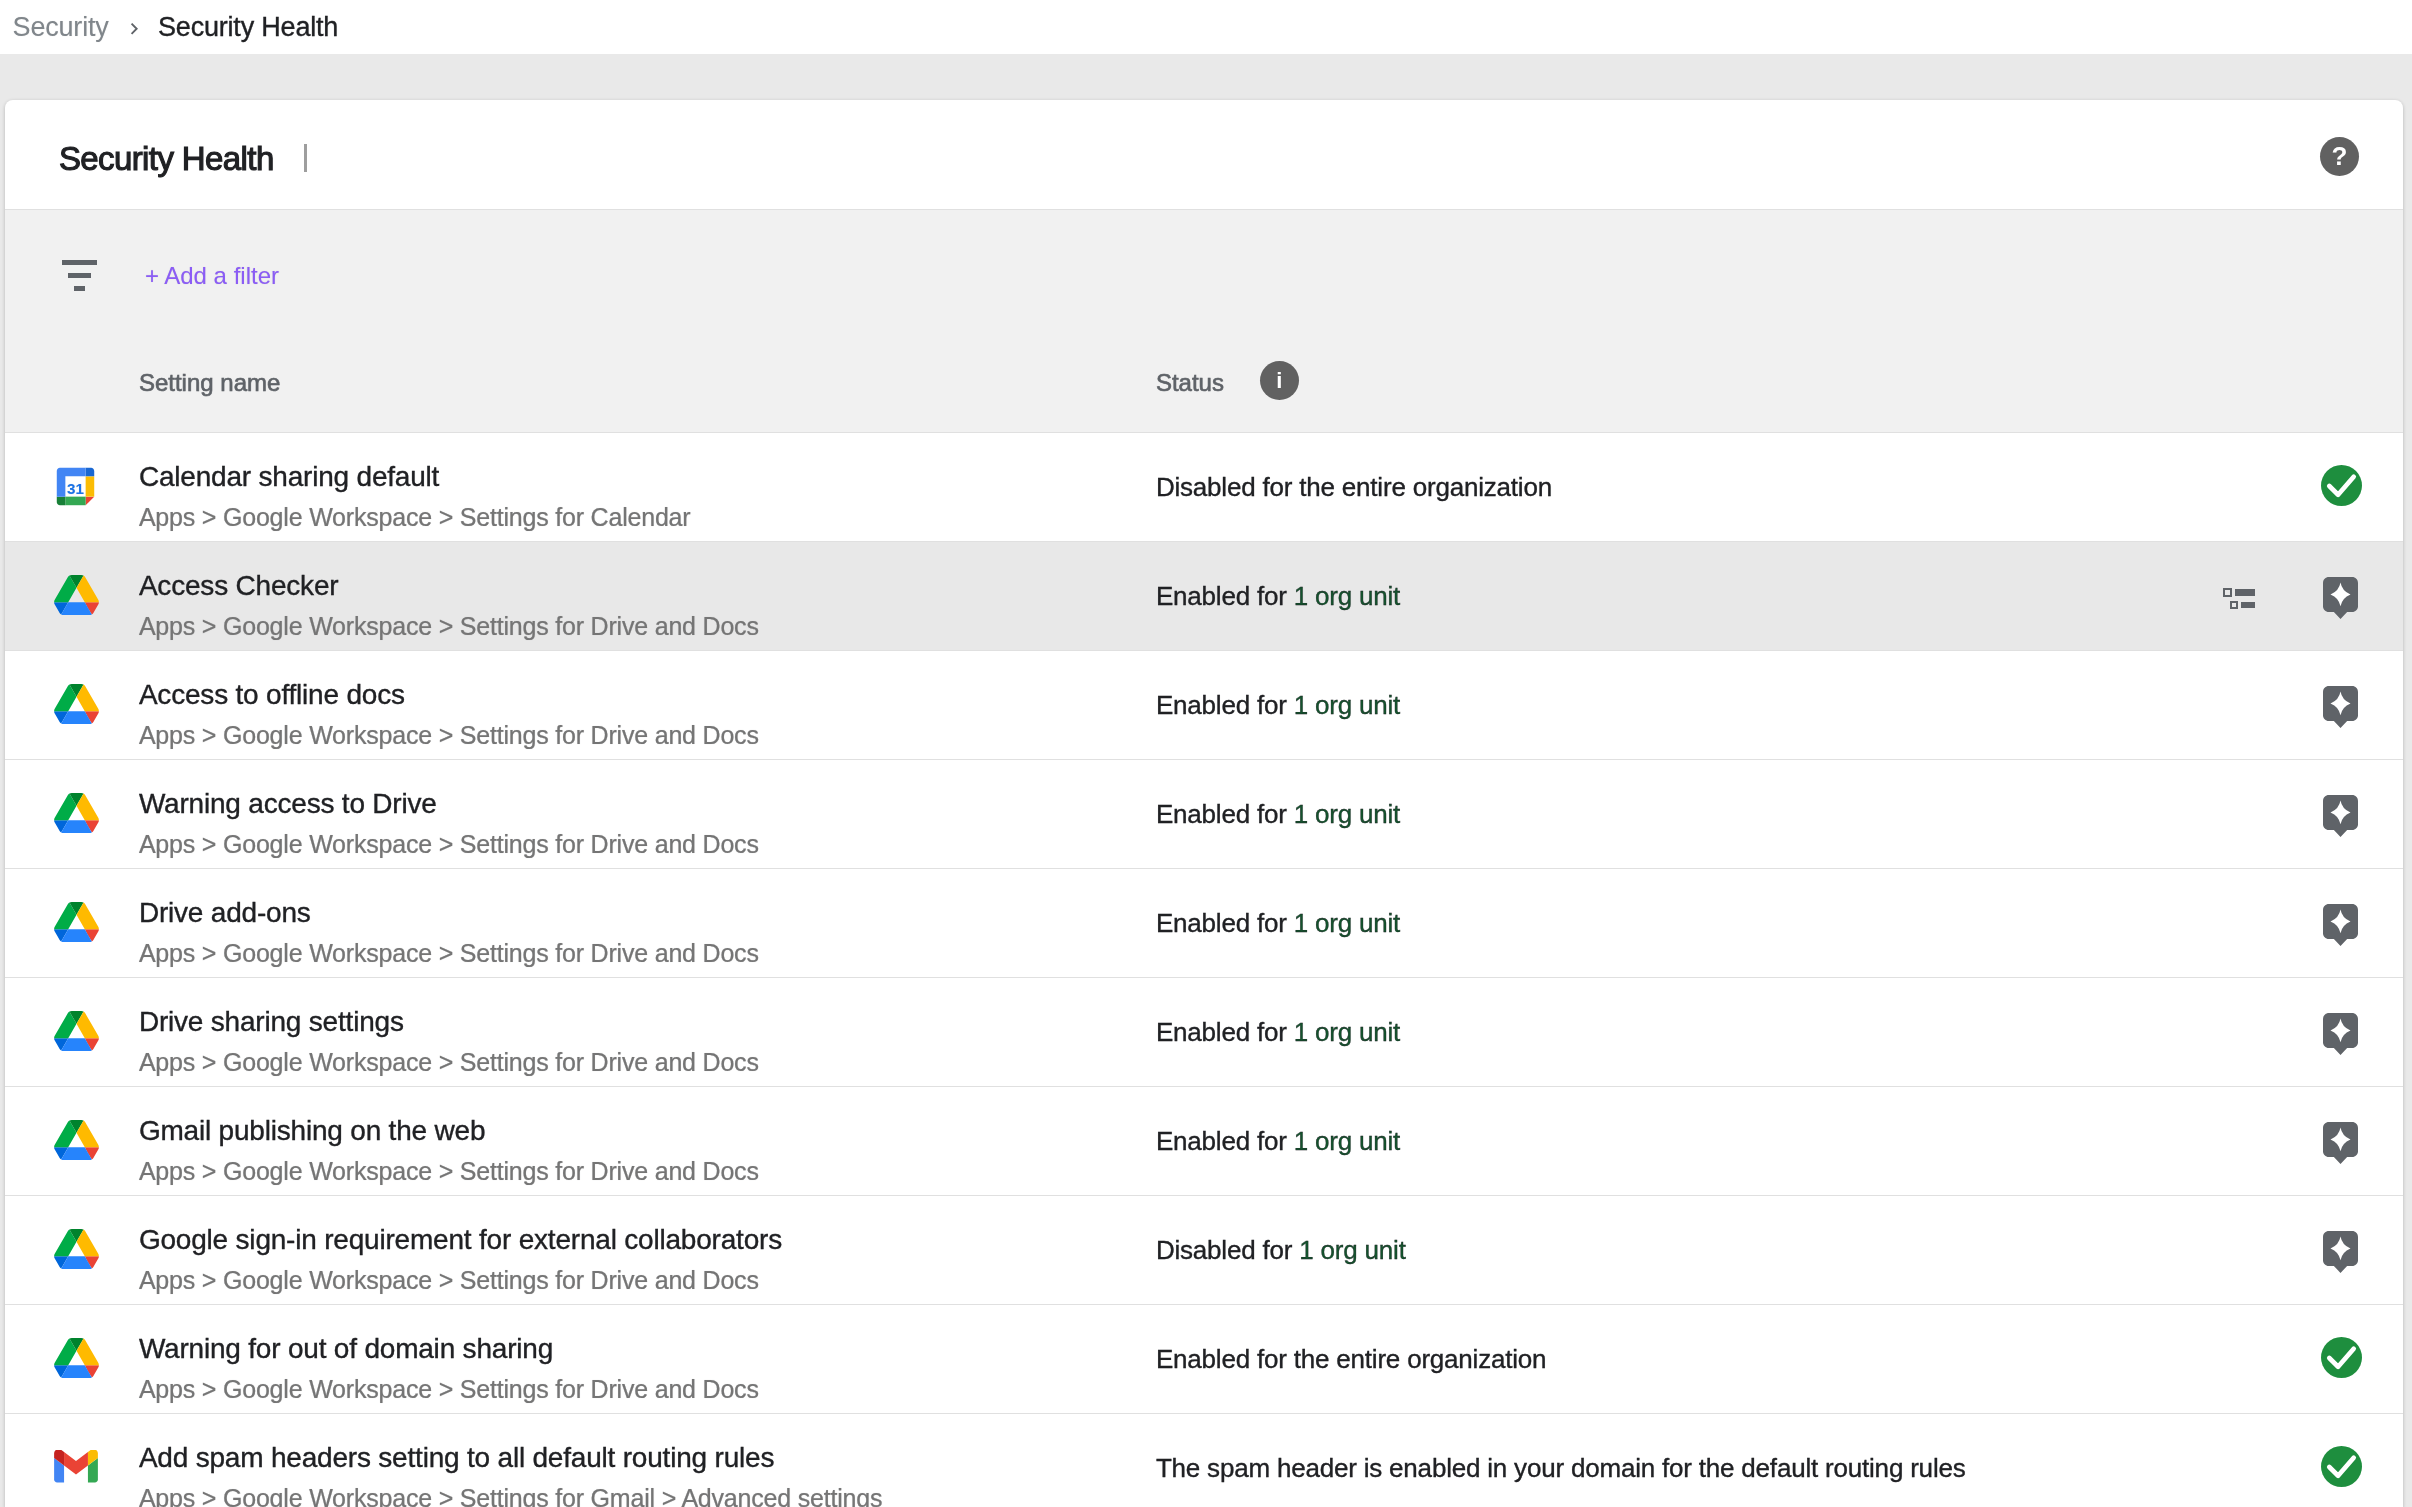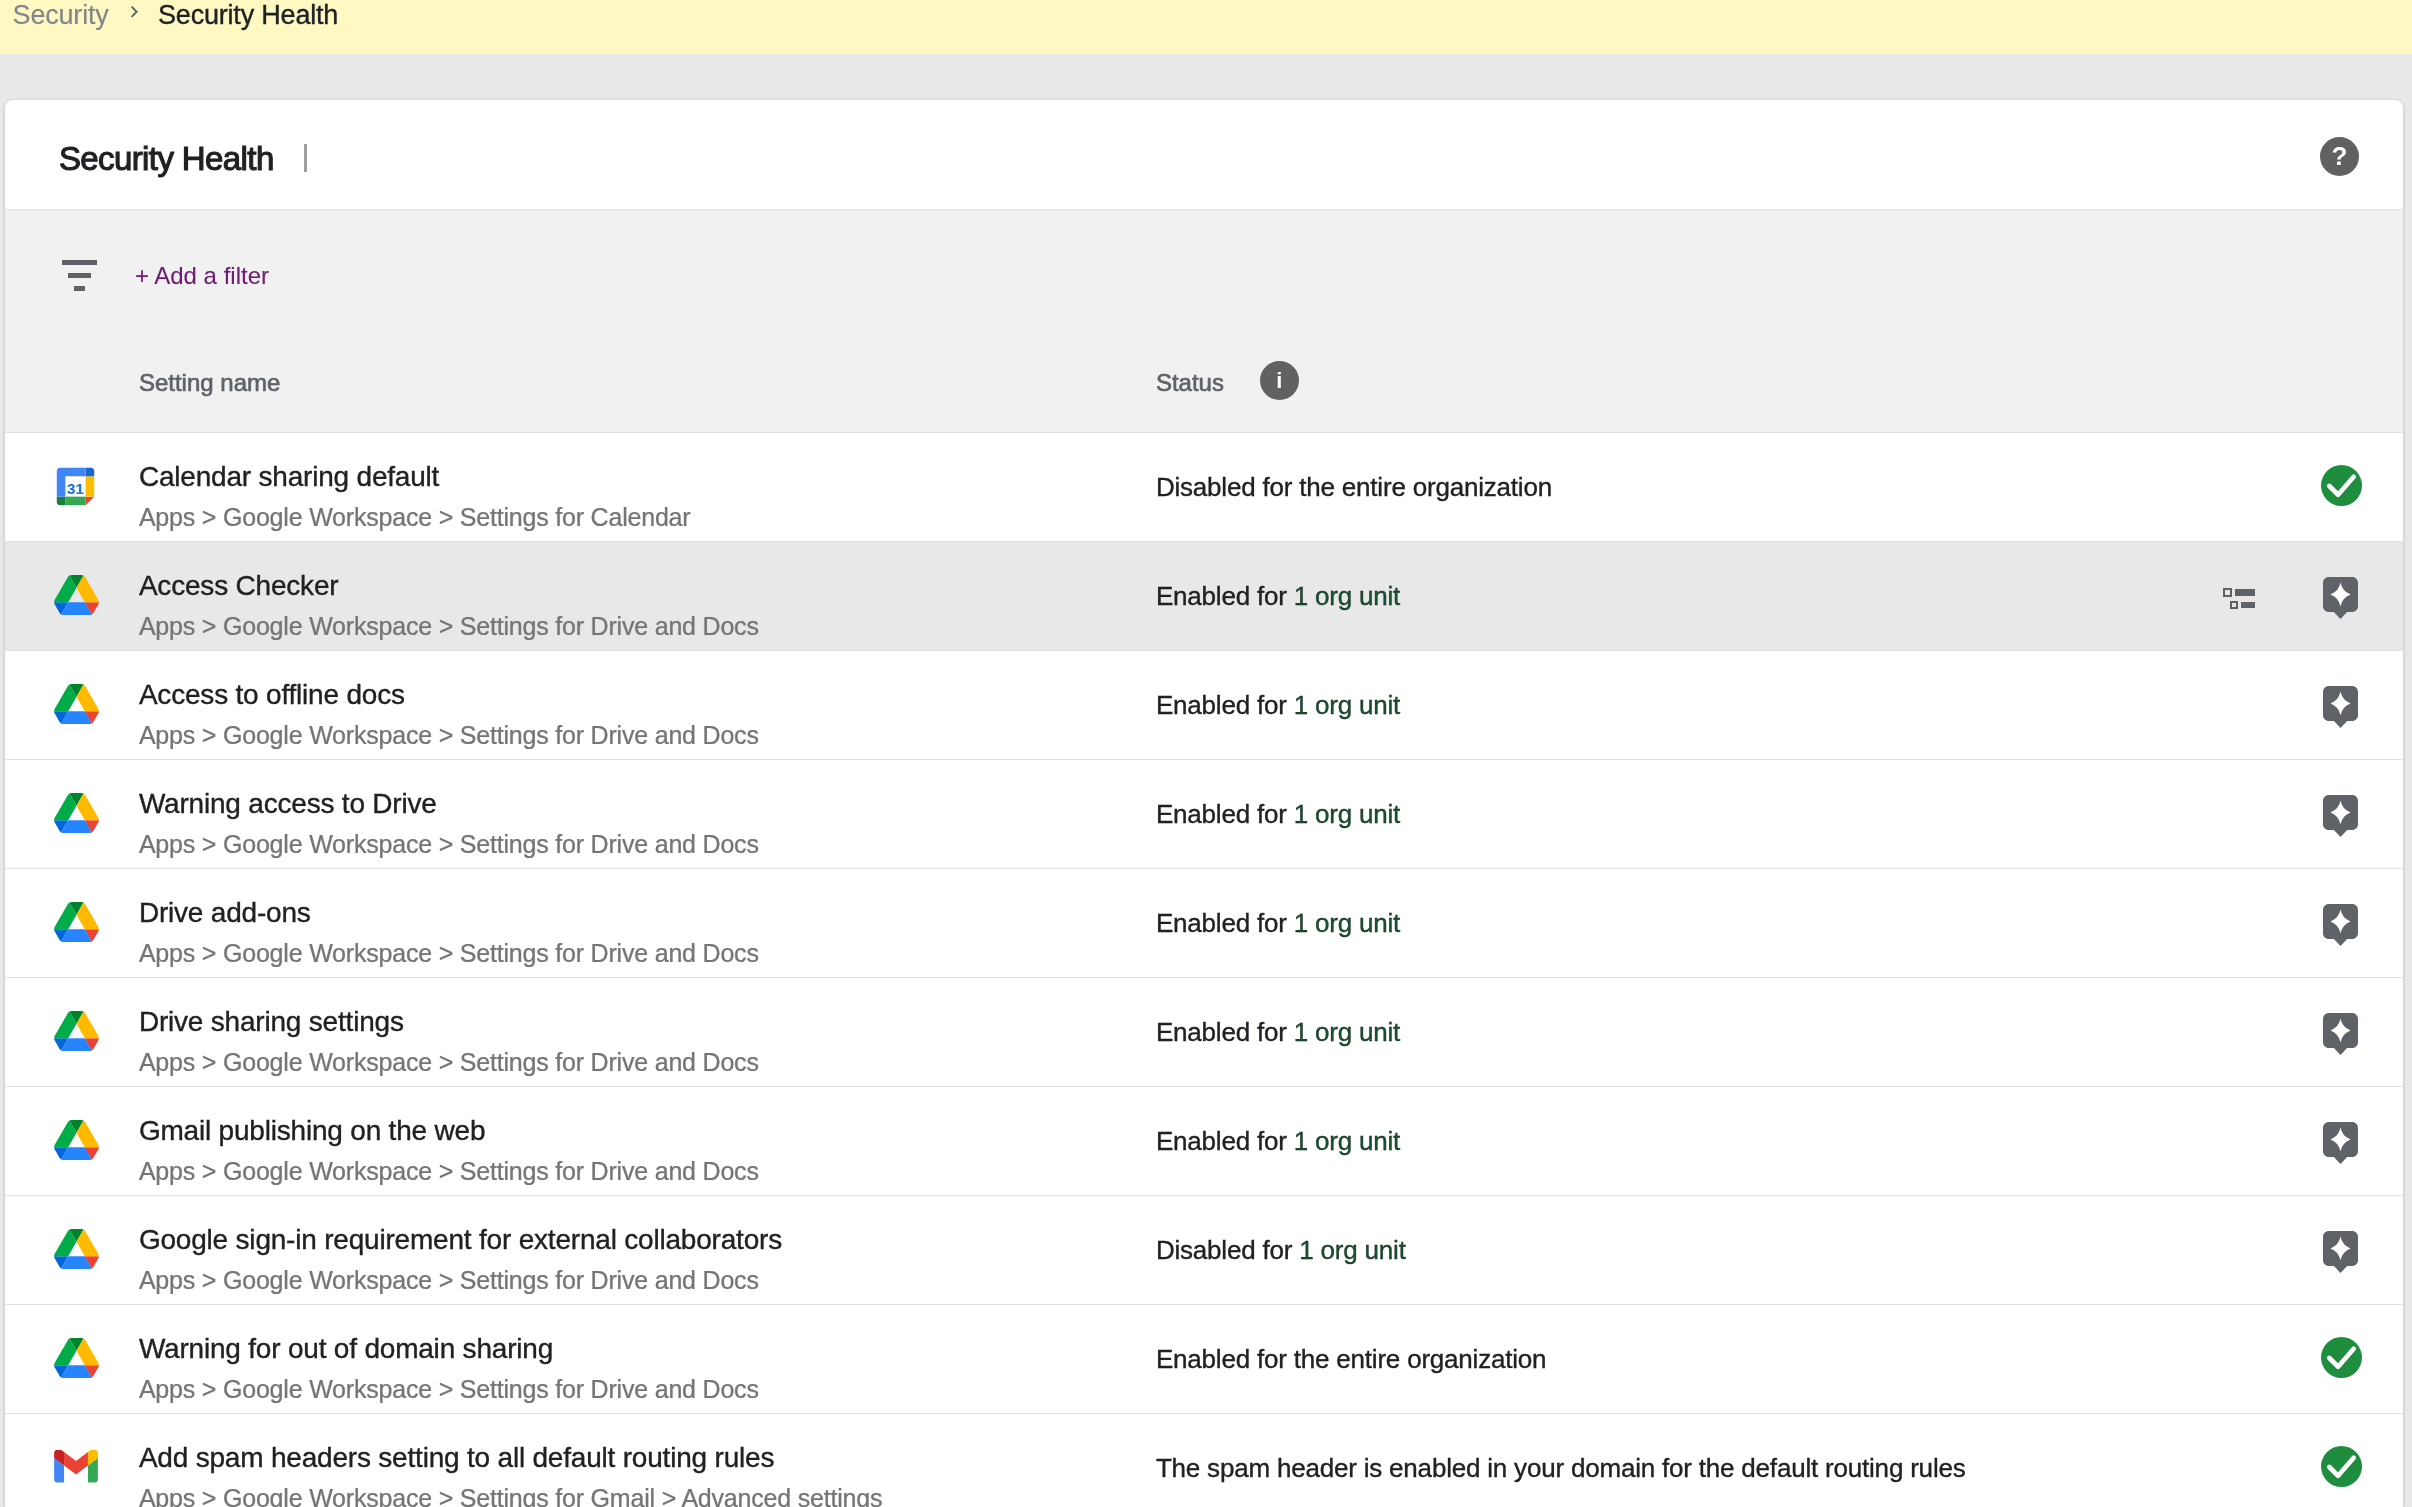--- a/index.html
+++ b/index.html
@@ -1,30 +1,30 @@
 <!DOCTYPE html>
 <html><head>
 <meta charset="utf-8">
 <style>
 *{margin:0;padding:0;box-sizing:border-box}
 html,body{width:2412px;height:1508px;overflow:hidden;background:#e9e9e9;font-family:"Liberation Sans",sans-serif;-webkit-font-smoothing:antialiased;text-shadow:0 0 1px rgba(60,64,67,.22)}
 *{text-shadow:inherit}
-.crumb{position:absolute;left:0;top:0;width:2412px;height:54px;background:#fef9c3;display:flex;align-items:flex-start;font-size:27px;letter-spacing:-0.2px;color:#80868b}
+.crumb{position:absolute;left:0;top:0;width:2412px;height:54px;background:#ffffff;display:flex;align-items:center;font-size:27px;letter-spacing:-0.2px;color:#80868b}
 .crumb .c1{margin-left:12.6px}
 .crumb svg{margin:2.9px 0 0 16.5px}
 .crumb .c2{margin-left:15.5px;color:#202124;-webkit-text-stroke:0.3px #202124}
 .card{position:absolute;left:4.9px;top:100px;width:2398px;height:1408px;background:#fff;border-radius:7.8px 7.8px 0 0;box-shadow:0 1px 3.9px rgba(0,0,0,.22)}
 .chead{position:absolute;left:0;top:0;width:100%;height:110px;border-bottom:1.9px solid #e0e0e0}
 .ctitle{position:absolute;left:54px;top:0;height:110px;display:flex;align-items:center;padding-top:8.7px;font-size:33px;letter-spacing:-0.6px;color:#202124;-webkit-text-stroke:1.1px #202124}
 .pipe{position:absolute;left:299px;top:44px;width:2.9px;height:28px;background:#9e9e9e}
 .showing{position:absolute;left:336px;top:0;height:110px;display:flex;align-items:center;padding-top:19.4px;font-size:27px;color:#80868b}
 .help{position:absolute;left:2315px;top:37px;width:39px;height:39px;border-radius:50%;background:#616161;color:#fff;display:flex;align-items:center;justify-content:center;font-size:26px;font-weight:bold}
 .fsec{position:absolute;left:0;top:110px;width:100%;height:125px;background:#f1f1f1}
 .fbar{position:absolute;background:#5f6368;height:4.9px}
-.addf{position:absolute;left:130px;top:0;height:125px;display:flex;align-items:center;padding-top:7px;font-size:24px;color:#701a75}
+.addf{position:absolute;left:140px;top:0;height:125px;display:flex;align-items:center;padding-top:7px;font-size:24px;color:#8b5cf6}
 .fline{position:absolute;left:0;top:233px;width:505px;height:1.9px;background:#e0e0e0}
 .thead{position:absolute;left:0;top:235px;width:100%;height:98px;background:#f1f1f1;border-bottom:1.9px solid #e0e0e0;font-size:24px;color:#5f6368;-webkit-text-stroke:0.6px #5f6368}
 .thead .l1{position:absolute;left:134px;top:0;height:96px;display:flex;align-items:center}
 .thead .l2{position:absolute;left:1151px;top:0;height:96px;display:flex;align-items:center}
 .info{position:absolute;left:1255px;top:26px;width:39px;height:39px;border-radius:50%;background:#616161;color:#fff;display:flex;align-items:center;justify-content:center;font-size:22px;font-weight:bold;-webkit-text-stroke:0}
 .rows{position:absolute;left:0;top:333px;width:100%}
 .row{position:relative;width:100%;height:109px;border-bottom:1.9px solid #e0e0e0;background:#fff}
 .row.hl{background:#e8e8e8}
 .ic{position:absolute;left:49px;top:33px;width:45px;height:40px;display:flex;align-items:center;justify-content:center}
 .tt{position:absolute;left:134px;top:27px;font-size:28px;letter-spacing:-0.2px;line-height:33px;color:#202124;white-space:nowrap;-webkit-text-stroke:0.3px #202124}

